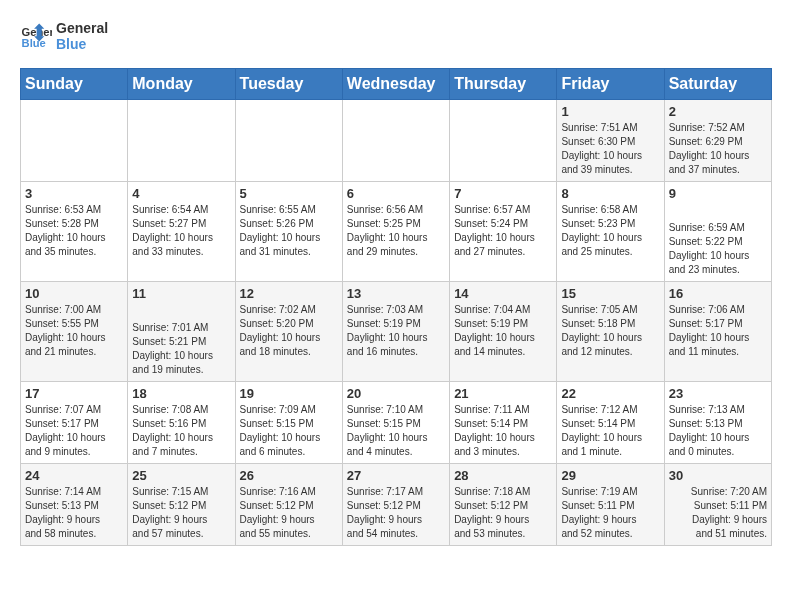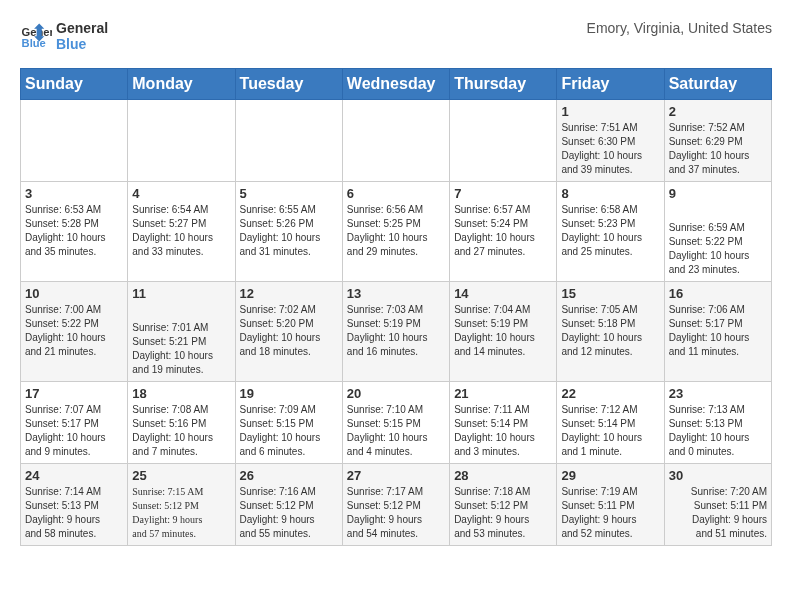--- a/index.html
+++ b/index.html
@@ -83,21 +83,20 @@
       <text x="2" y="20" font-size="14" font-weight="bold" fill="#333">General</text>
       <text x="2" y="34" font-size="14" font-weight="bold" fill="#4a90d9">Blue</text>
       <polygon points="30,8 38,16 34,16 34,28 38,28 30,36 22,28 26,28 26,16 22,16" fill="#3a7abf" transform="translate(0,-2) scale(0.8)"></polygon>
     </svg>
     <div>
       <div style="font-size:14px;font-weight:bold;color:#333;">General</div>
       <div style="font-size:14px;font-weight:bold;color:#4a90d9;">Blue</div>
     </div>
   </div>
   <div class="title-block">
-    <div class="location">Emory, Virginia, United States</div>
   </div>
 </div>
 
 <table>
   <thead>
     <tr>
       <th>Sunday</th>
       <th>Monday</th>
       <th>Tuesday</th>
       <th>Wednesday</th>
@@ -176,21 +175,21 @@
           <div class="cell-content" style="white-space: pre-wrap; margin-top: 20px;">Sunrise: 6:59 AM
 Sunset: 5:22 PM
 Daylight: 10 hours
 and 23 minutes.</div>
         </td>
       </tr>
       <tr>
         <td>
           <span class="day-num">10</span>
           <div class="cell-content" style="white-space: pre-wrap;">Sunrise: 7:00 AM
-Sunset: 5:22 PM
+Sunset: 5:55 PM
 Daylight: 10 hours
 and 21 minutes.</div>
         </td>
         <td>
           <span class="day-num">11</span>
           <div class="cell-content" style="white-space: pre-wrap; margin-top: 20px;">Sunrise: 7:01 AM
 Sunset: 5:21 PM
 Daylight: 10 hours
 and 19 minutes.</div>
         </td>
@@ -284,21 +283,21 @@
       <tr>
         <td>
           <span class="day-num">24</span>
           <div class="cell-content" style="white-space: pre-wrap;">Sunrise: 7:14 AM
 Sunset: 5:13 PM
 Daylight: 9 hours
 and 58 minutes.</div>
         </td>
         <td>
           <span class="day-num">25</span>
-          <div class="cell-content" style="white-space: pre-wrap; font-family: Liberation Serif, serif;">Sunrise: 7:15 AM
+          <div class="cell-content" style="white-space: pre-wrap;">Sunrise: 7:15 AM
 Sunset: 5:12 PM
 Daylight: 9 hours
 and 57 minutes.</div>
         </td>
         <td>
           <span class="day-num">26</span>
           <div class="cell-content" style="white-space: pre-wrap;">Sunrise: 7:16 AM
 Sunset: 5:12 PM
 Daylight: 9 hours
 and 55 minutes.</div>

